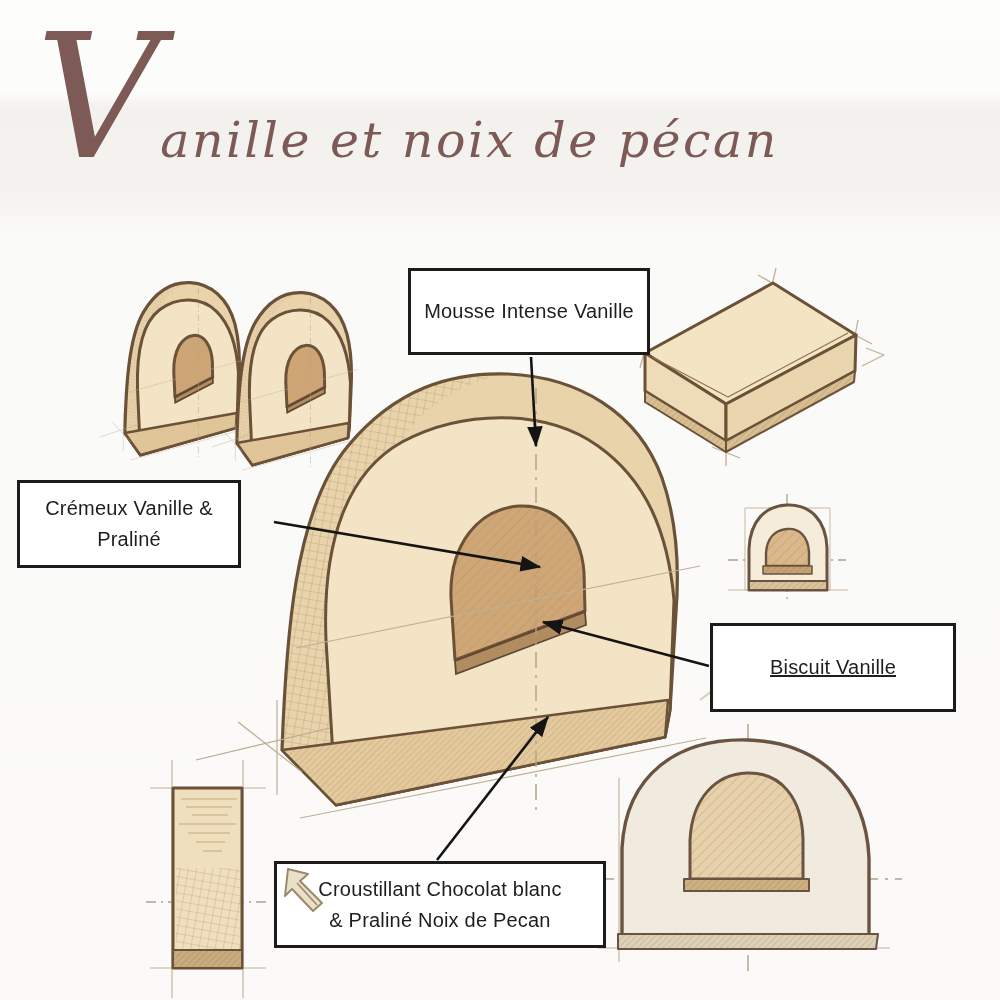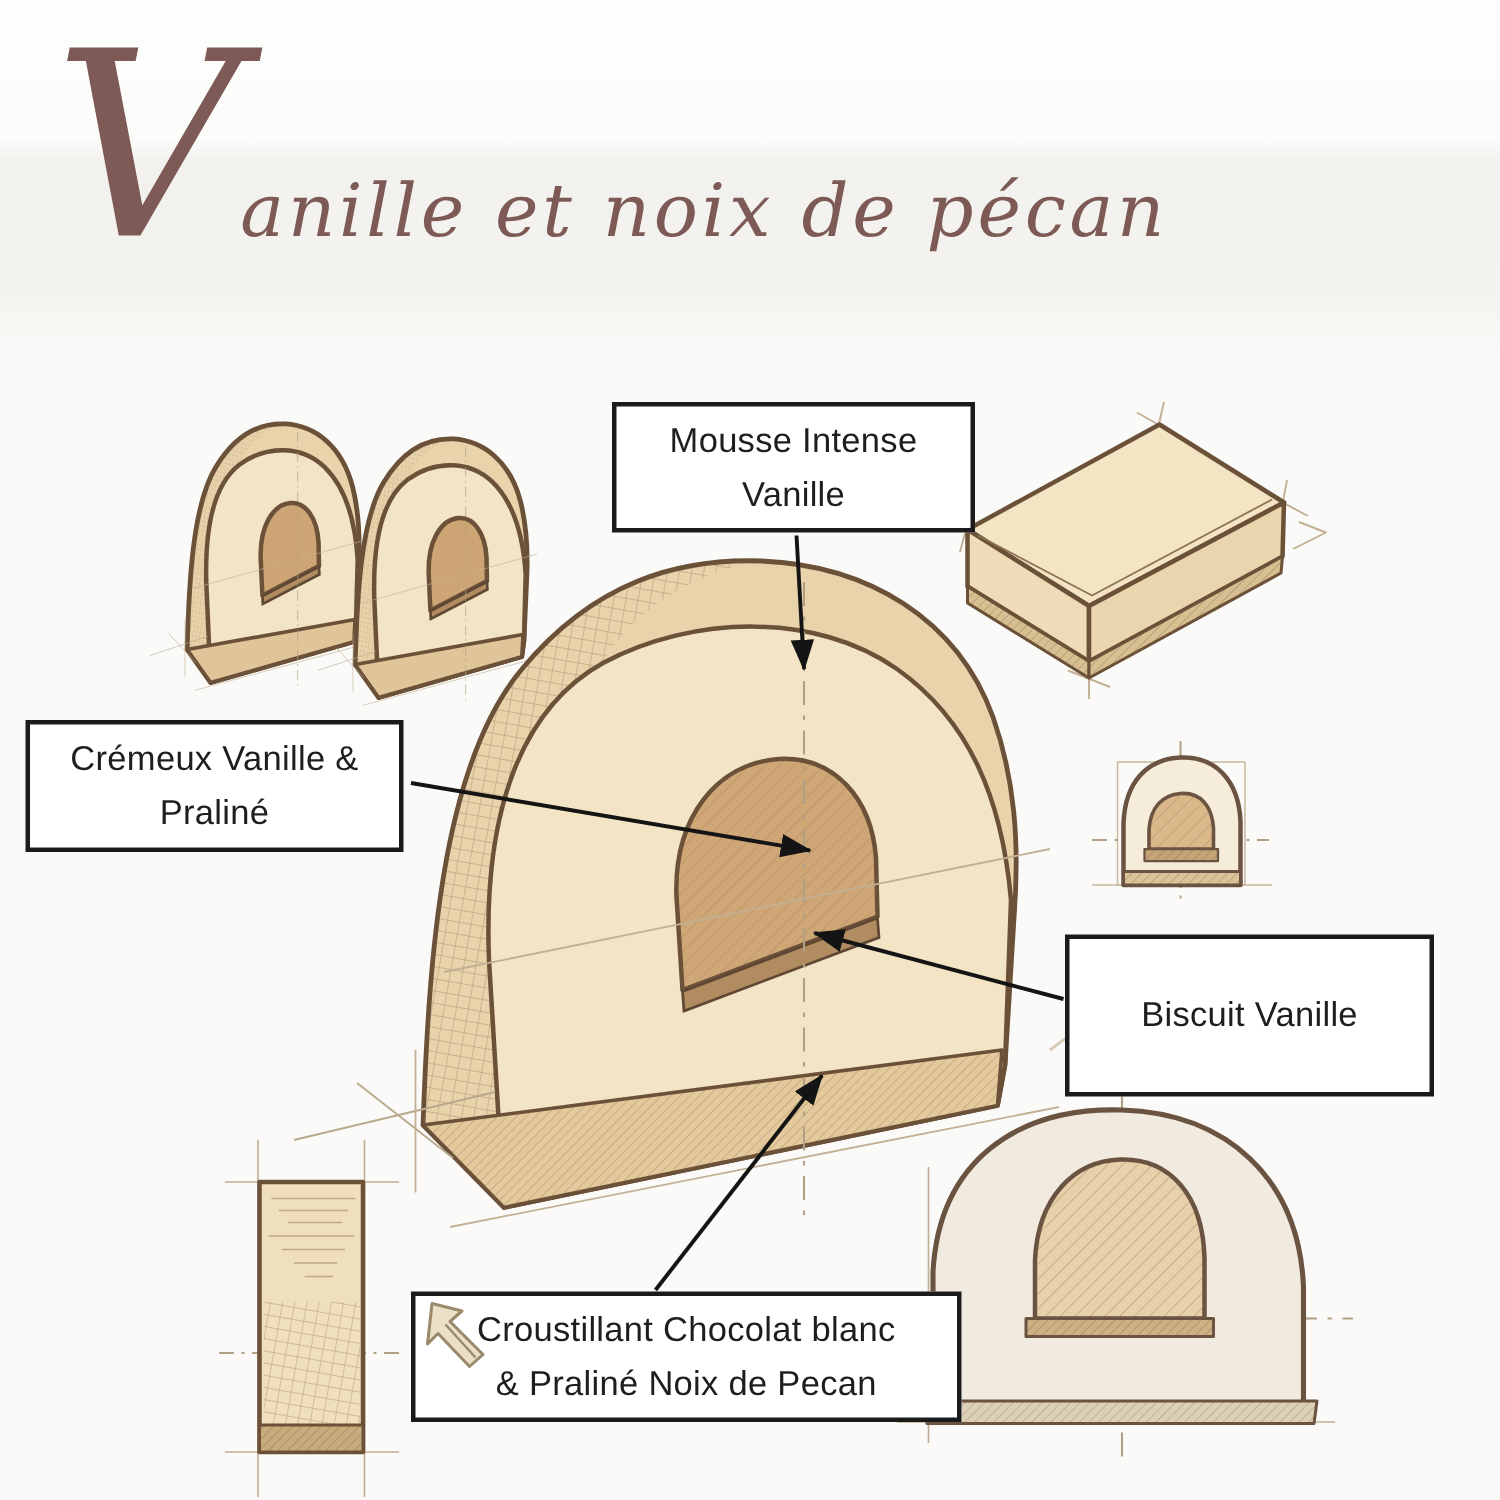--- a/index.html
+++ b/index.html
@@ -13,26 +13,26 @@
     position:absolute;left:36px;top:12px;height:200px;
     display:flex;align-items:baseline;
     color:#7d5a56;font-family:"DejaVu Serif","Liberation Serif",serif;font-style:italic;
     white-space:nowrap;pointer-events:none;
   }
   .t-init{font-size:172px;line-height:1;}
   .t-rest{font-size:49px;letter-spacing:2.5px;}
   .note{
     position:absolute;box-sizing:border-box;background:#ffffff;border:3px solid #1b1b1b;
     display:flex;flex-direction:column;align-items:center;justify-content:center;
-    text-align:center;color:#1e1e1e;font-size:23px;line-height:1.55;letter-spacing:0.2px;
+    text-align:center;color:#1e1e1e;font-size:20px;line-height:1.55;letter-spacing:0.2px;
   }
   .note-mousse{left:408px;top:268px;width:242px;height:87px;}
-  .note-cremeux{left:17px;top:480px;width:252px;height:88px;gap:36px;}
-  .note-biscuit{left:710px;top:623px;width:246px;height:108px;}
-  .note-croustillant{left:274px;top:861px;width:367px;height:87px;}
+  .note-cremeux{left:17px;top:480px;width:224px;height:88px;gap:36px;}
+  .note-biscuit{left:710px;top:623px;width:246px;height:89px;text-decoration:underline;}
+  .note-croustillant{left:274px;top:861px;width:332px;height:87px;}
   .corner-arrow{position:absolute;left:3px;top:1px;width:50px;height:48px;opacity:.92;}
 </style>
 </head>
 <body>
 
 <div class="stage">
 
   <svg class="art" width="1000" height="1000" viewBox="0 0 1000 1000">
     <defs>
       <pattern id="dhatch" width="7" height="7" patternUnits="userSpaceOnUse" patternTransform="rotate(45)">

